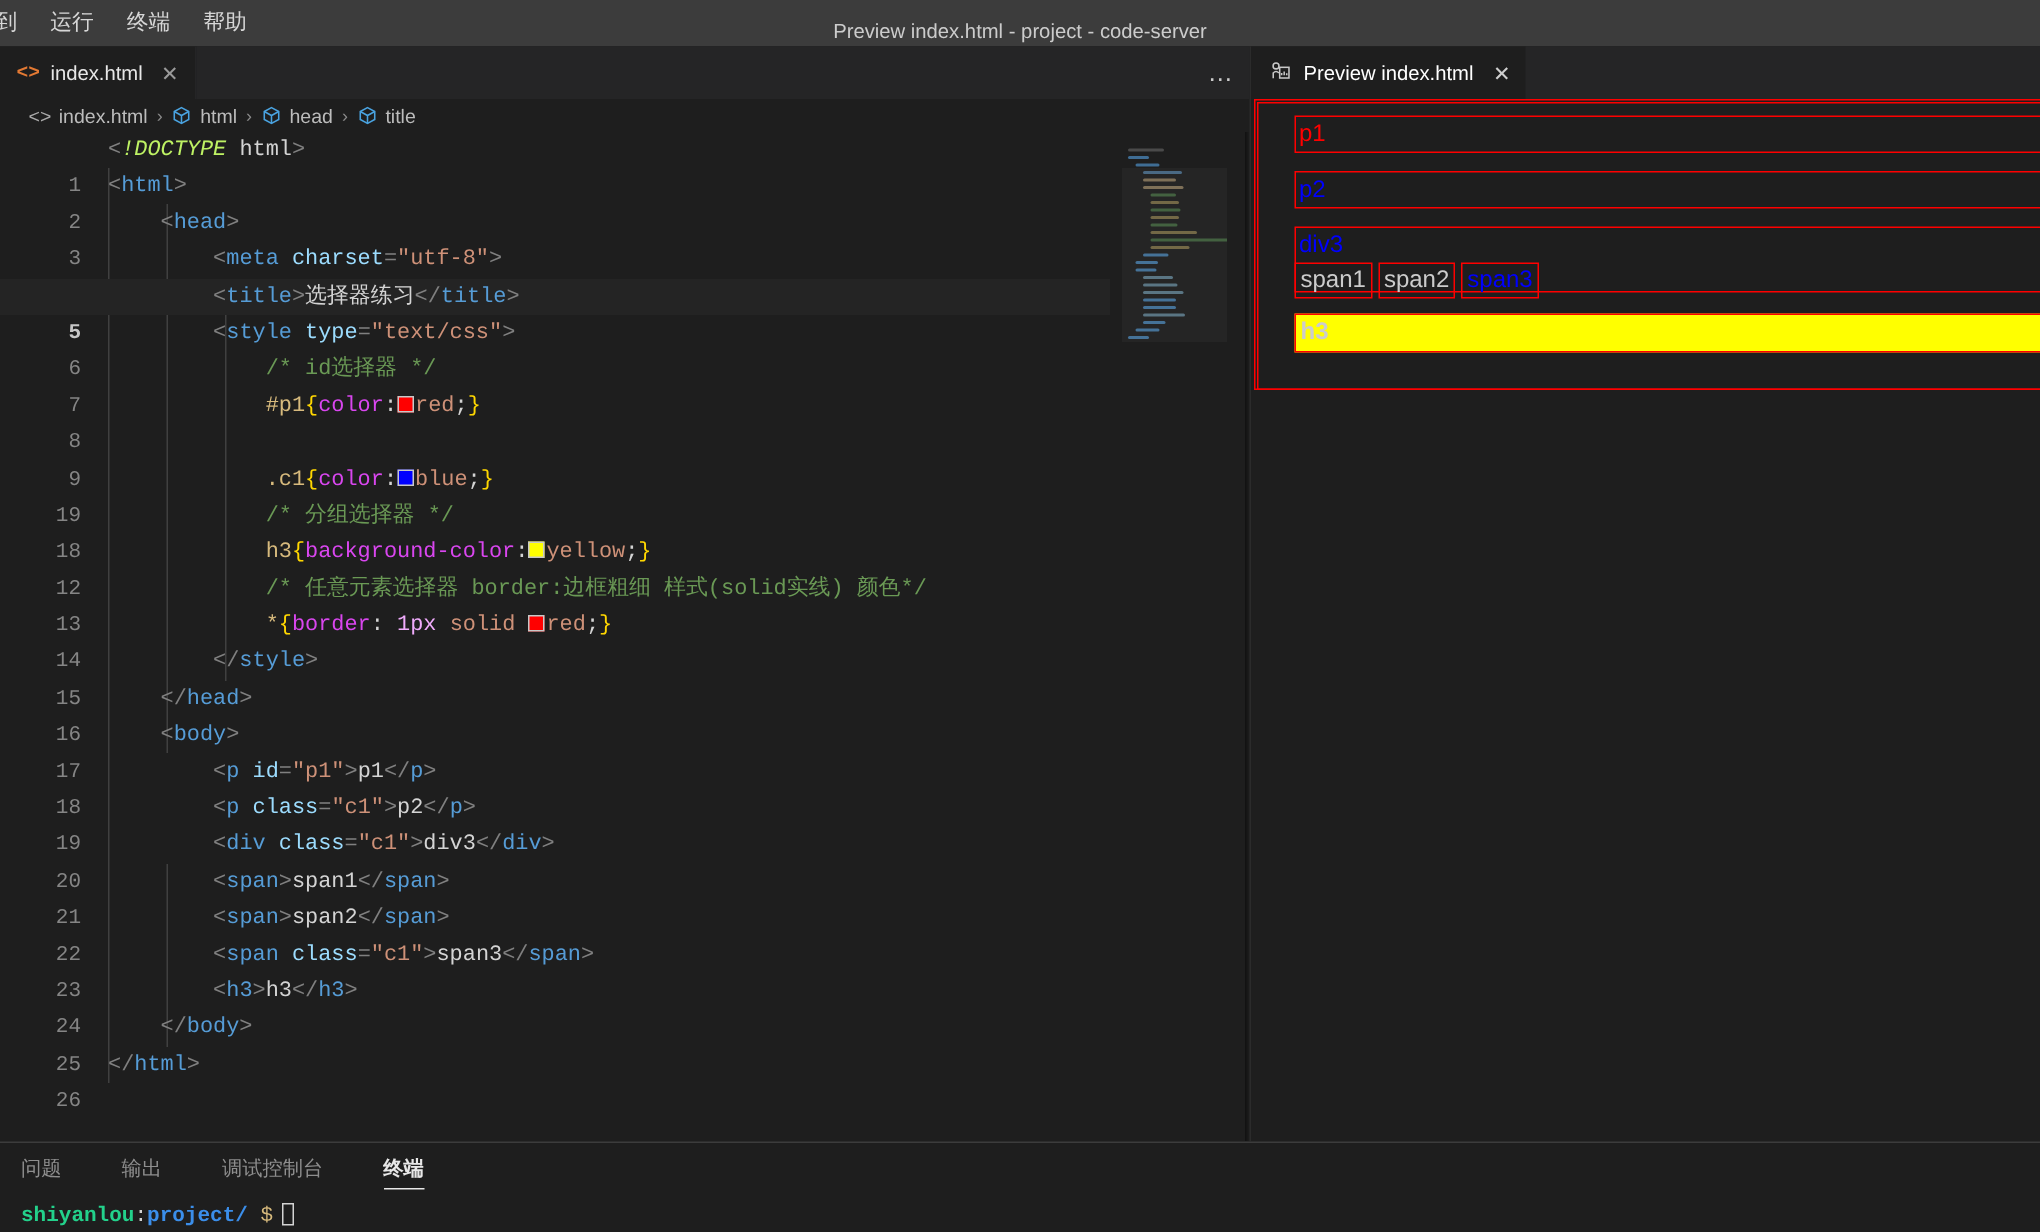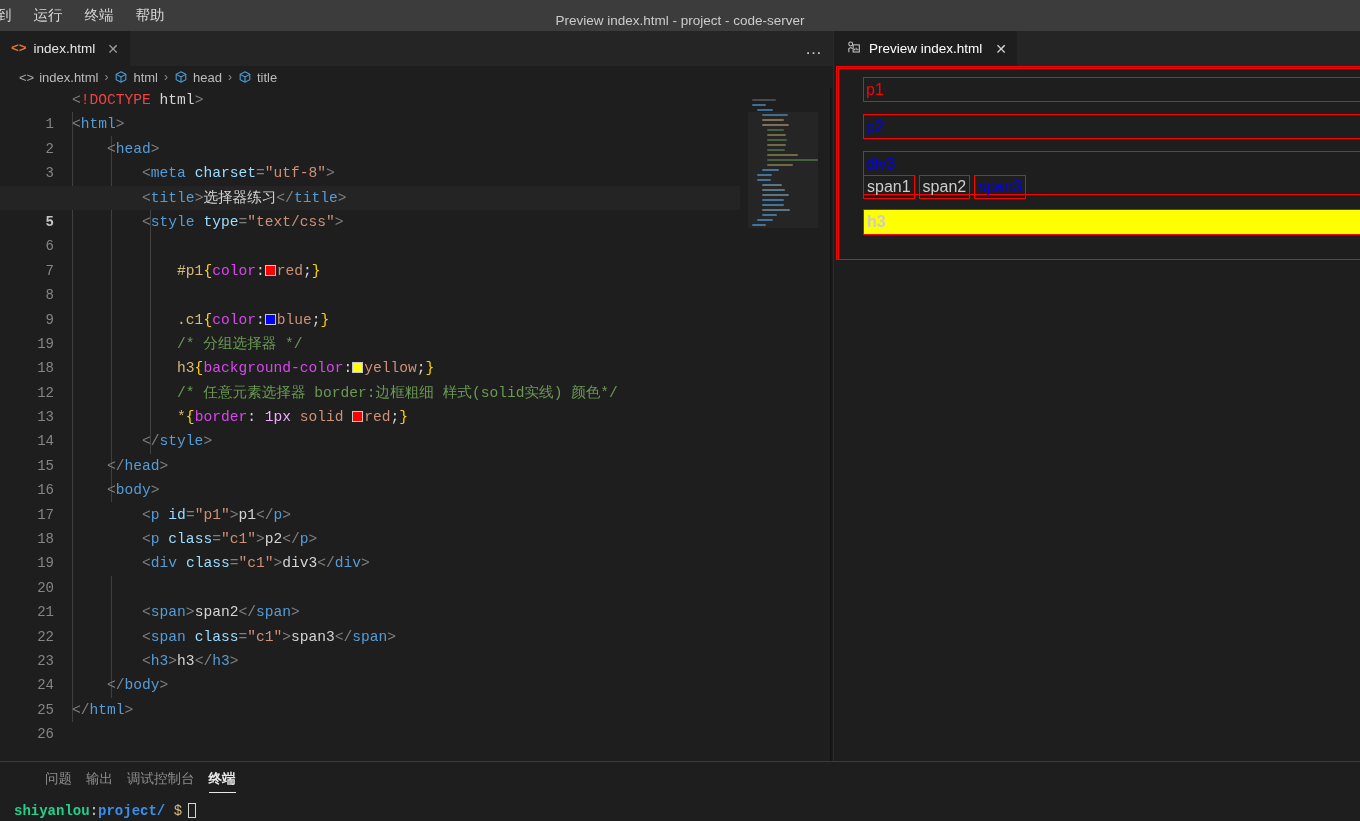--- a/index.html
+++ b/index.html
@@ -88,21 +88,21 @@
   .t-brk    { color: #808080; }
   .t-attr   { color: #9cdcfe; }
   .t-str    { color: #ce9178; }
   .t-txt    { color: #d4d4d4; }
   .t-com    { color: #6a9955; }
   .t-sel    { color: #d7ba7d; }
   .t-prop   { color: #d946ef; }
   .t-val    { color: #ce9178; }
   .t-punc   { color: #d4d4d4; }
   .t-brace  { color: #ffd700; }
-  .t-doctype{ color: #ef4444; }
+  .t-doctype{ color: #bef264; font-style: italic; }
   .t-num    { color: #f0abfc; }
   .swatch {
     display: inline-block; width: 11px; height: 11px;
     border: 1px solid #c8c8c8; vertical-align: -1px; margin-right: 1px;
   }
 
   
   .guide { position: absolute; top: 0; width: 1px; height: 673px; background: #404040; }
 
   
@@ -172,21 +172,21 @@
     background: #ffff00; color: #cccccc; font-weight: bold;
     font-size: 16px; padding: 4px 2px 0 3px; font-family: "Liberation Sans", sans-serif;
   }
 
   
   .panel {
     position: absolute; left: 0; top: 761px; width: 1360px; height: 60px;
     background: #1e1e1e; border-top: 1px solid #3c3c3c;
   }
   .panel-tabs {
-    position: absolute; left: 14px; top: 8px; display: flex; align-items: center; gap: 14px; margin-left: 31px;
+    position: absolute; left: 14px; top: 8px; display: flex; align-items: center; gap: 40px;
   }
   .panel-tab { font-size: 13.5px; color: #8e8e8e; position: relative; padding-bottom: 5px; }
   .panel-tab.active { color: #e7e7e7; font-weight: bold; }
   .panel-tab.active::after {
     content: ""; position: absolute; left: 0; right: 0; bottom: 0;
     height: 1px; background: #e7e7e7;
   }
   .terminal {
     position: absolute; left: 14px; top: 40px;
     font-family: "Liberation Mono", monospace; font-size: 14px; line-height: 18px;
@@ -296,20 +296,21 @@
         <span class="ltxt">        <span class="t-brk">&lt;</span><span class="t-tag">title</span><span class="t-brk">&gt;</span><span class="t-txt">选择器练习</span><span class="t-brk">&lt;/</span><span class="t-tag">title</span><span class="t-brk">&gt;</span></span>
       </div>
 
       <div class="line">
         <span class="ln">6</span>
         <span class="ltxt">        <span class="t-brk">&lt;</span><span class="t-tag">style</span> <span class="t-attr">type</span><span class="t-brk">=</span><span class="t-str">"text/css"</span><span class="t-brk">&gt;</span></span>
       </div>
 
       <div class="line">
         <span class="ln">7</span>
+        <span class="ltxt t-com">            /* id选择器 */</span>
       </div>
 
       <div class="line">
         <span class="ln">8</span>
         <span class="ltxt">            <span class="t-sel">#p1</span><span class="t-brace">{</span><span class="t-prop">color</span><span class="t-punc">:</span><span class="swatch" style="background:#ff0000"></span><span class="t-val">red</span><span class="t-punc">;</span><span class="t-brace">}</span></span>
       </div>
 
       <div class="line">
         <span class="ln">9</span>
       </div>
@@ -364,20 +365,21 @@
         <span class="ltxt">        <span class="t-brk">&lt;</span><span class="t-tag">p</span> <span class="t-attr">class</span><span class="t-brk">=</span><span class="t-str">"c1"</span><span class="t-brk">&gt;</span><span class="t-txt">p2</span><span class="t-brk">&lt;/</span><span class="t-tag">p</span><span class="t-brk">&gt;</span></span>
       </div>
 
       <div class="line">
         <span class="ln">20</span>
         <span class="ltxt">        <span class="t-brk">&lt;</span><span class="t-tag">div</span> <span class="t-attr">class</span><span class="t-brk">=</span><span class="t-str">"c1"</span><span class="t-brk">&gt;</span><span class="t-txt">div3</span><span class="t-brk">&lt;/</span><span class="t-tag">div</span><span class="t-brk">&gt;</span></span>
       </div>
 
       <div class="line">
         <span class="ln">21</span>
+        <span class="ltxt">        <span class="t-brk">&lt;</span><span class="t-tag">span</span><span class="t-brk">&gt;</span><span class="t-txt">span1</span><span class="t-brk">&lt;/</span><span class="t-tag">span</span><span class="t-brk">&gt;</span></span>
       </div>
 
       <div class="line">
         <span class="ln">22</span>
         <span class="ltxt">        <span class="t-brk">&lt;</span><span class="t-tag">span</span><span class="t-brk">&gt;</span><span class="t-txt">span2</span><span class="t-brk">&lt;/</span><span class="t-tag">span</span><span class="t-brk">&gt;</span></span>
       </div>
 
       <div class="line">
         <span class="ln">23</span>
         <span class="ltxt">        <span class="t-brk">&lt;</span><span class="t-tag">span</span> <span class="t-attr">class</span><span class="t-brk">=</span><span class="t-str">"c1"</span><span class="t-brk">&gt;</span><span class="t-txt">span3</span><span class="t-brk">&lt;/</span><span class="t-tag">span</span><span class="t-brk">&gt;</span></span>

